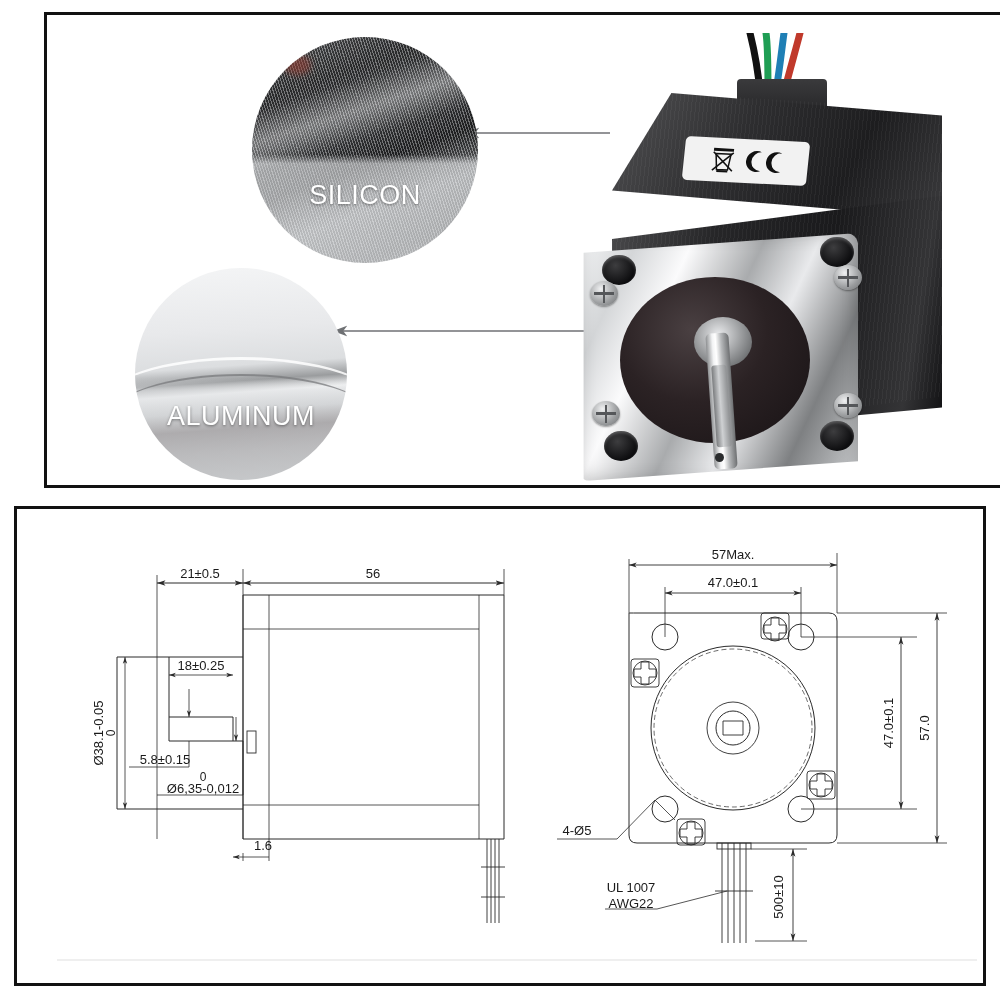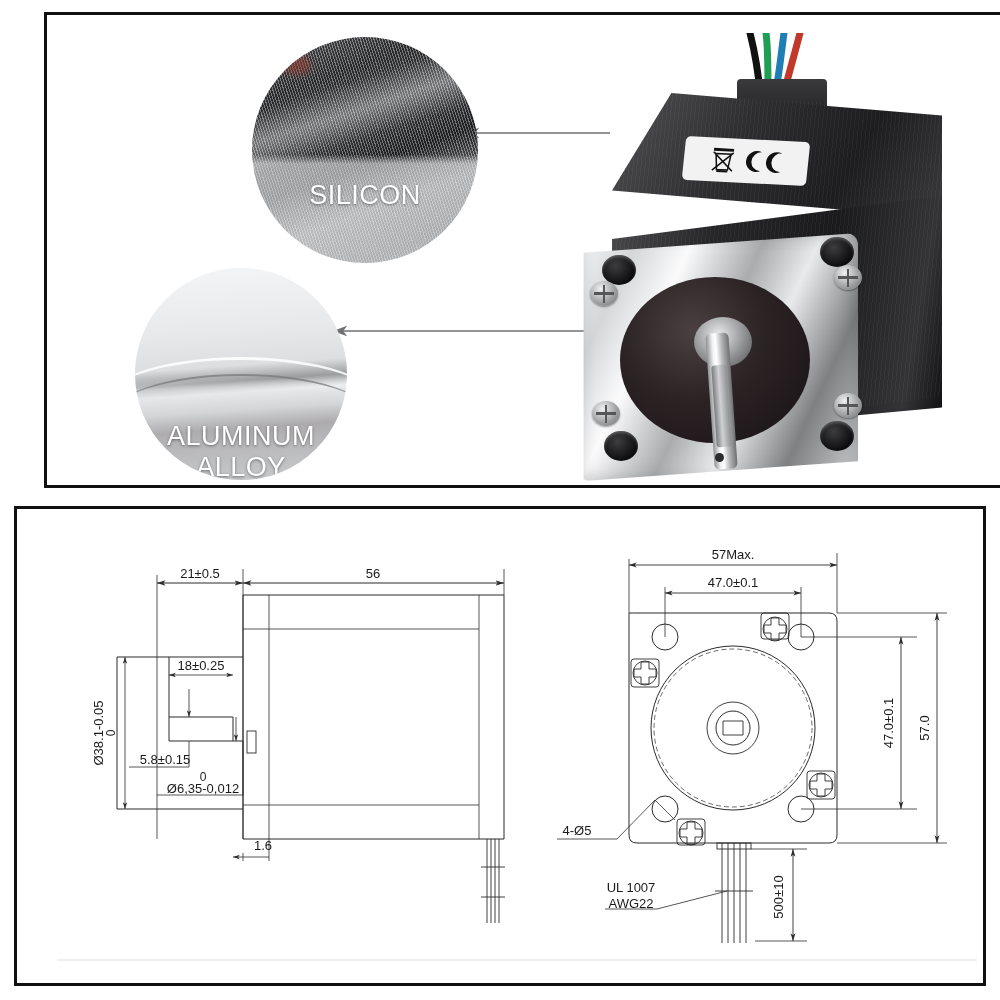--- a/index.html
+++ b/index.html
@@ -66,21 +66,21 @@
   #callout-aluminum .arc{
     position:absolute;left:-16%;top:42%;width:132%;height:44%;
     border-top:3px solid rgba(255,255,255,.85);
     border-radius:50%;
   }
   #callout-aluminum .arc2{
     position:absolute;left:-12%;top:50%;width:124%;height:40%;
     border-top:2px solid rgba(120,122,124,.75);
     border-radius:50%;
   }
-  #callout-aluminum .lbl{top:153px;}
+  #callout-aluminum .lbl{top:133px;}
 
   
   #motor{position:absolute;left:525px;top:18px;width:420px;height:450px;}
   #motor-topcap{
     position:absolute;left:165px;top:46px;width:90px;height:40px;
     background:linear-gradient(180deg,#3a3a3c,#232325);
     border-radius:4px 4px 0 0;
   }
   #motor-body-top{
     position:absolute;left:40px;top:60px;width:330px;height:125px;
@@ -185,21 +185,20 @@
     <div class="callout-label lbl">
       <div>SILICON</div>
     </div>
   </div>
 
   <div class="callout" id="callout-aluminum">
     <div class="arc"></div>
     <div class="arc2"></div>
     <div class="callout-label lbl">
       <div>ALUMINUM</div>
-      <div>ALLOY</div>
     </div>
   </div>
 
   <div id="motor">
 
     <svg width="420" height="450" style="position:absolute;left:0;top:0;">
       <path d="M188,60 C186,36 182,16 178,0" stroke="#111111" stroke-width="7" fill="none" stroke-linecap="round"></path>
       <path d="M196,58 C196,34 196,14 194,0" stroke="#1f9e54" stroke-width="7" fill="none" stroke-linecap="round"></path>
       <path d="M204,58 C208,34 210,14 212,0" stroke="#1f7fb5" stroke-width="7" fill="none" stroke-linecap="round"></path>
       <path d="M212,60 C218,36 224,16 228,0" stroke="#c0392b" stroke-width="7" fill="none" stroke-linecap="round"></path>

